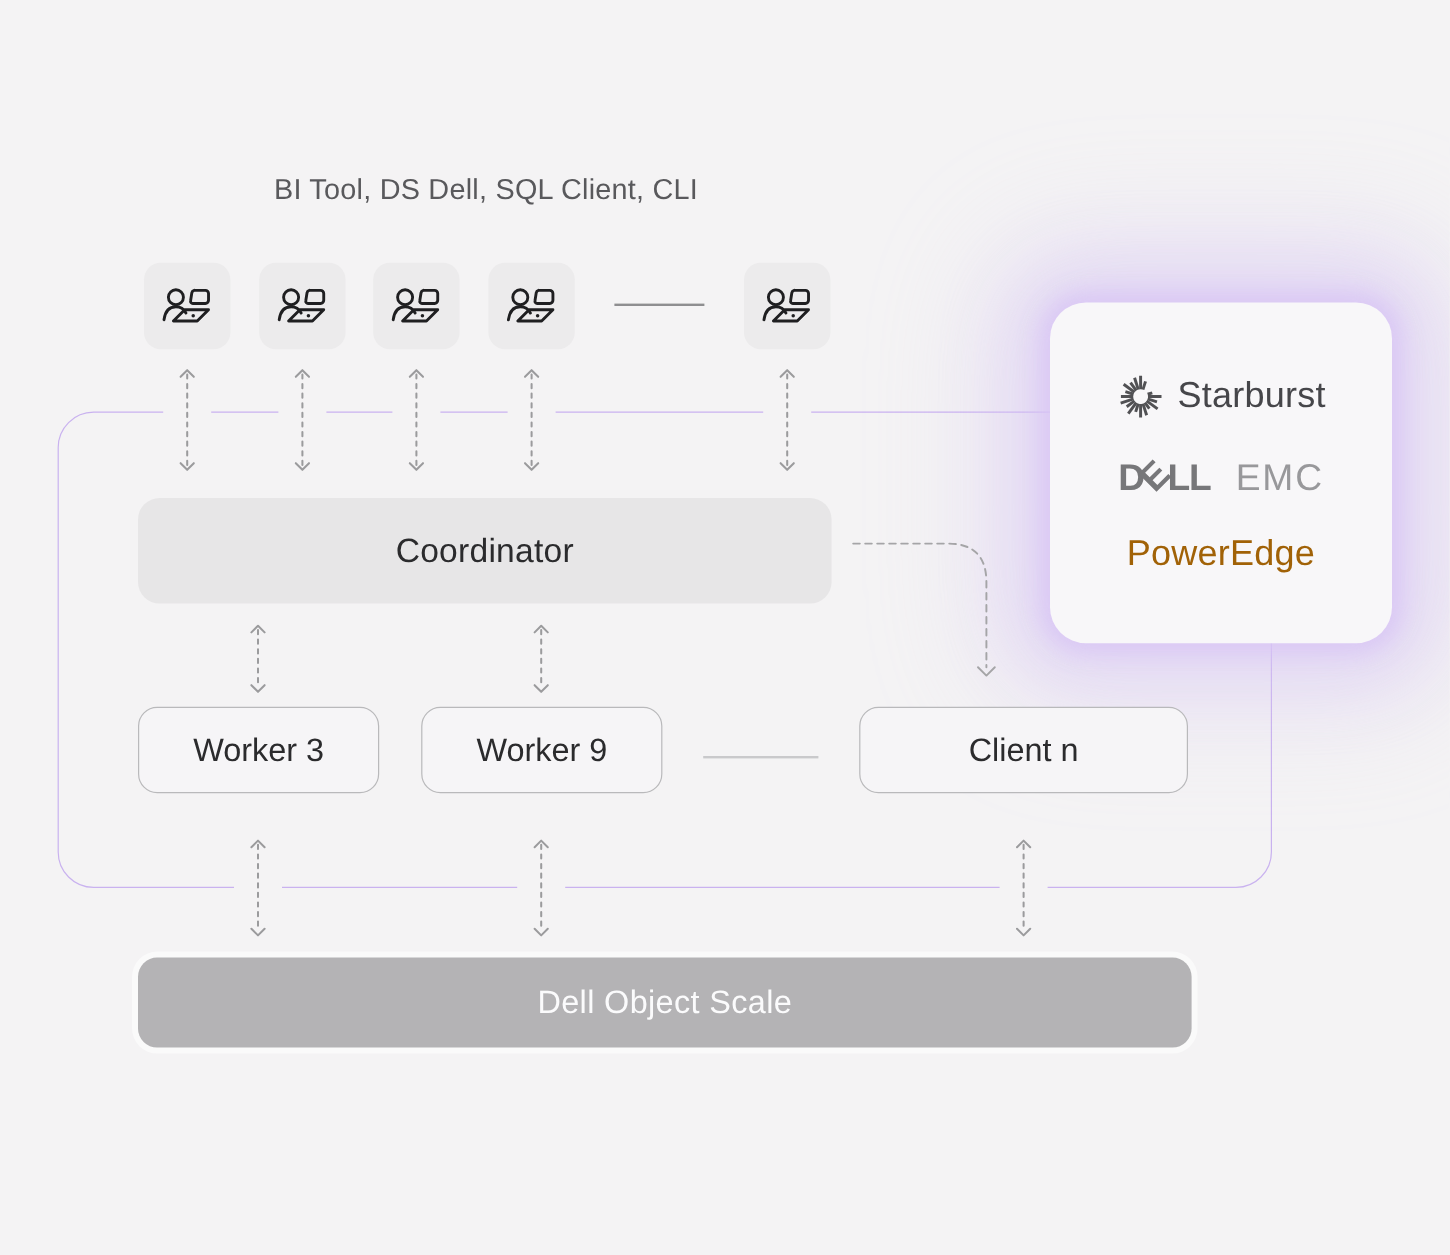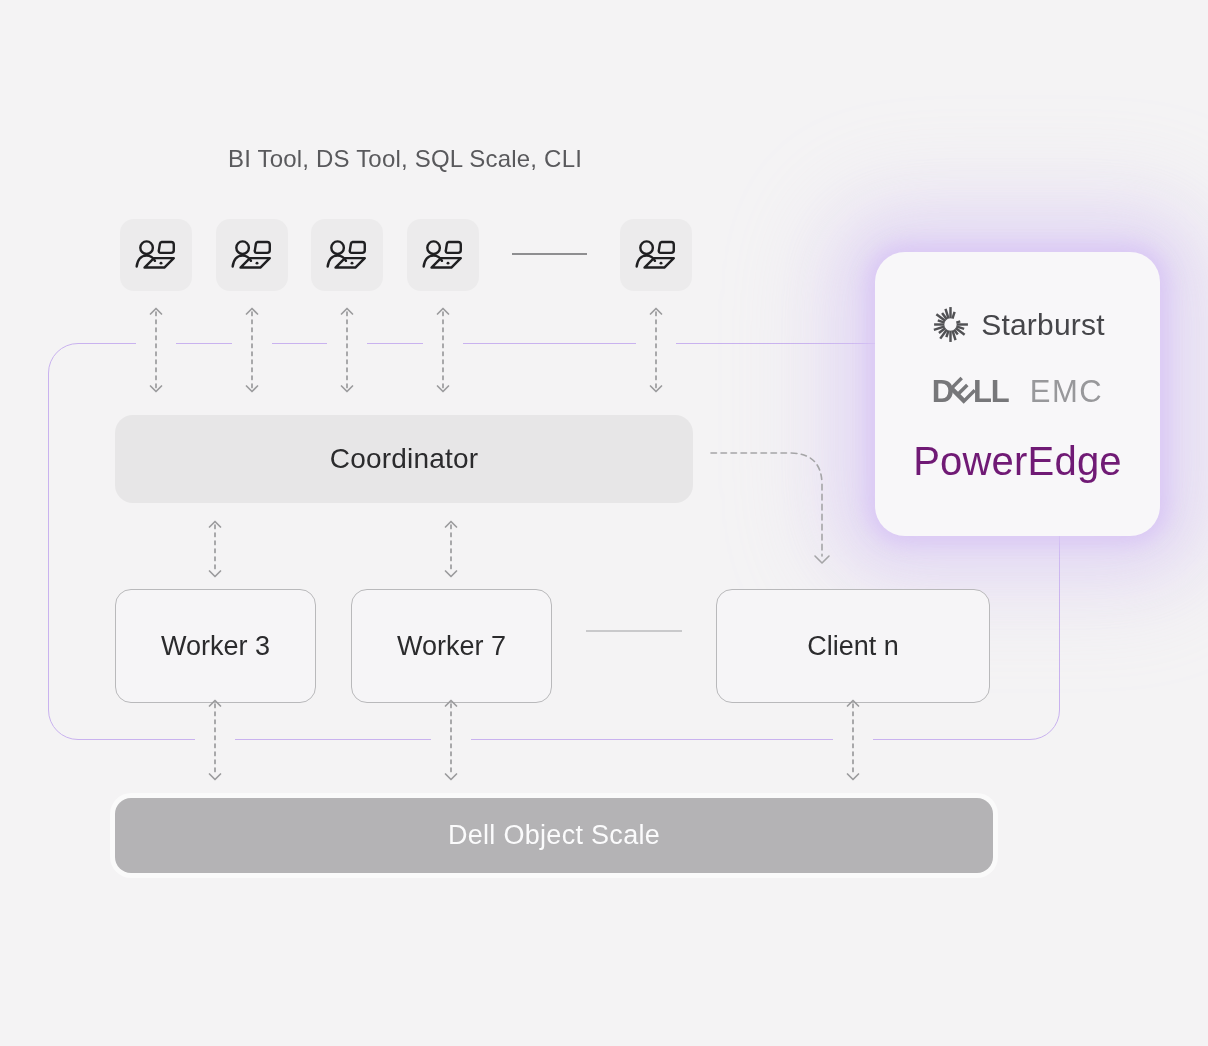--- a/index.html
+++ b/index.html
@@ -41,21 +41,21 @@
   
   .coordinator{
     left:115px;top:415px;width:578px;height:88px;
     background:#e7e6e7;border-radius:18px;z-index:4;
     display:flex;align-items:center;justify-content:center;
     font-size:28px;color:#2b2b2d;letter-spacing:.2px;
   }
 
   
   .worker{
-    top:589px;height:114px;background:#f6f5f7;
+    top:589px;height:72px;background:#f6f5f7;
     border:1px solid #b9b9bb;border-radius:16px;z-index:4;
     display:flex;align-items:center;justify-content:center;
     font-size:27px;color:#2b2b2d;box-sizing:border-box;
   }
 
   
   .storage-bar{
     left:115px;top:798px;width:878px;height:75px;
     background:#b4b3b5;border-radius:16px;z-index:4;
     box-shadow:0 0 0 5px rgba(255,255,255,.55);
@@ -77,21 +77,21 @@
       0 0 95px 62px rgba(216,197,245,.22);
     display:flex;flex-direction:column;align-items:center;justify-content:center;
     gap:29px;
   }
   .brand-row{display:flex;align-items:center;gap:10px;}
   .starburst-text{font-size:30px;font-weight:500;color:#46464a;letter-spacing:.2px;}
   .dellemc{font-size:31px;letter-spacing:-.5px;white-space:nowrap;}
   .dell-part{font-weight:700;color:#77777a;letter-spacing:-1px;}
   .dell-e{display:inline-block;transform:rotate(-45deg) translateY(-1px);transform-origin:center;}
   .emc-part{font-weight:400;color:#98989b;letter-spacing:1.5px;margin-left:21px;}
-  .poweredge{font-size:40px;color:#701a75;letter-spacing:.2px;}
+  .poweredge{font-size:30px;color:#a16207;letter-spacing:.2px;}
 </style>
 </head>
 <body>
 
 <svg width="0" height="0" style="position:absolute" aria-hidden="true">
   <defs>
 
     <g id="person-laptop" fill="none" stroke="#1f1f21" stroke-width="2.3" stroke-linejoin="round" stroke-linecap="round">
       <circle cx="13" cy="11" r="6"></circle>
       <path d="M3.5 29 C4.5 21.5 8.5 18.6 13 18.6 C16.8 18.6 19.3 20.3 21 23.6"></path>
@@ -132,21 +132,21 @@
       <line x1="15.1" y1="16.5" x2="6.2" y2="10.0"></line>
       <line x1="16.5" y1="15.1" x2="11.8" y2="8.7"></line>
       <line x1="18.1" y1="14.3" x2="15.1" y2="4.7"></line>
       <line x1="20" y1="14" x2="20" y2="3"></line>
       <line x1="21.9" y1="14.3" x2="24.0" y2="7.6"></line>
       <line x1="25.7" y1="18.1" x2="29.5" y2="16.9"></line>
     </g>
   </defs>
 </svg>
 
-<div class="abs top-label">BI Tool, DS Tool, SQL Scale, CLI</div>
+<div class="abs top-label">BI Tool, DS Dell, SQL Client, CLI</div>
 
 <div class="abs tile" style="left:120px">
   <svg viewBox="0 0 44 36">
       <use href="#person-laptop"></use>
     </svg>
 </div>
 <div class="abs tile" style="left:216px">
   <svg viewBox="0 0 44 36">
       <use href="#person-laptop"></use>
     </svg>
@@ -224,21 +224,21 @@
 <div class="abs arrow" style="left:443px;top:519px">
     <svg width="16" height="60" viewBox="0 0 16 60">
       <use href="#arrow60-g"></use>
     </svg>
   </div>
 
 <div class="abs worker" style="left:115px;width:201px">
   <span>Worker 3</span>
 </div>
 <div class="abs worker" style="left:351px;width:201px">
-  <span>Worker 7</span>
+  <span>Worker 9</span>
 </div>
 <div class="abs hline light" style="left:586px;top:630px;width:96px"></div>
 <div class="abs worker" style="left:716px;width:274px">
   <span>Client n</span>
 </div>
 
 <div class="abs arrow" style="left:207px;top:698px">
     <svg width="16" height="84" viewBox="0 0 16 84">
       <use href="#arrow84-g"></use>
     </svg>

